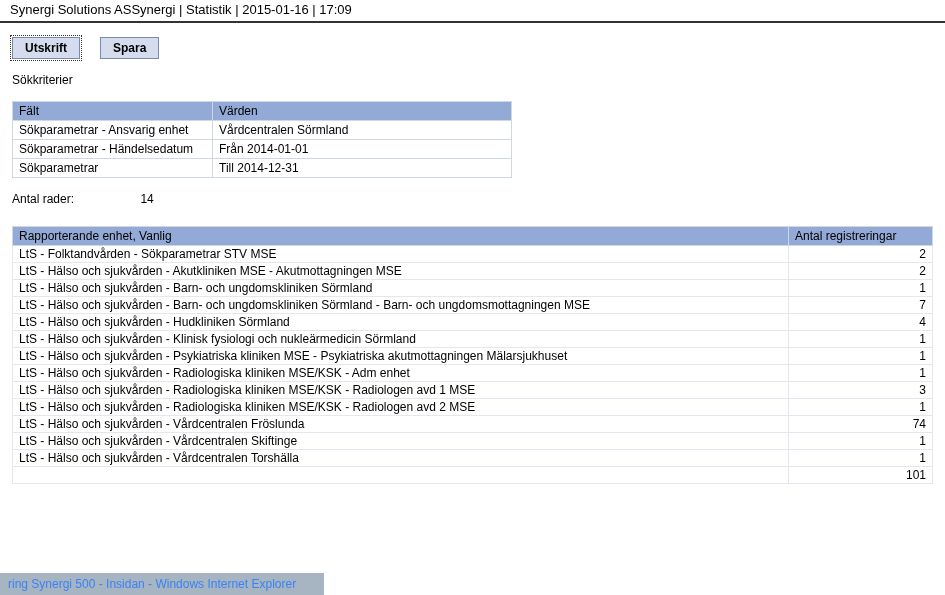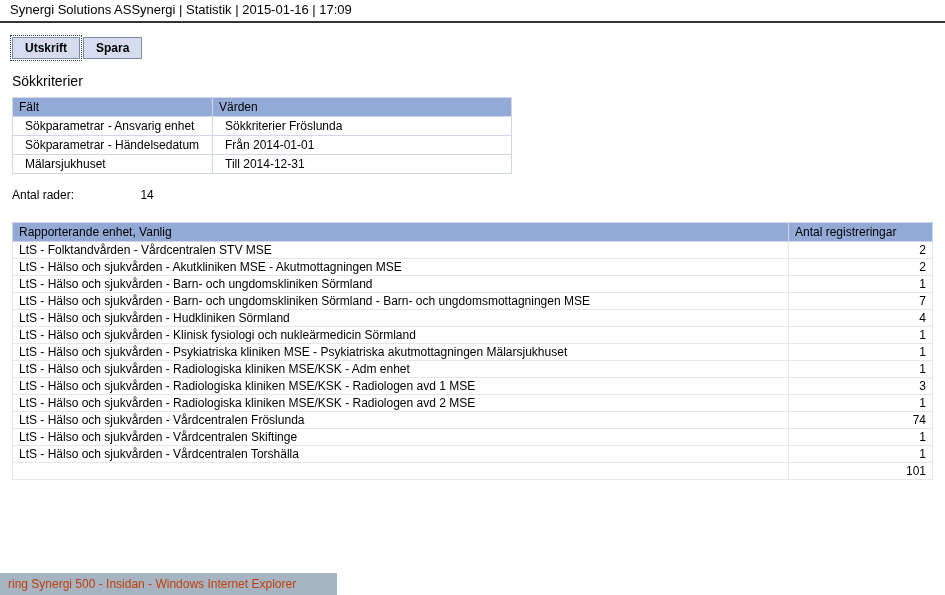--- a/index.html
+++ b/index.html
@@ -18,55 +18,55 @@
       padding: 2px 10px 4px 10px;
       display: flex;
       justify-content: flex-start;
       font-size: 13px;
     }
     .content {
       padding: 14px 12px 0 12px;
     }
     .toolbar {
       display: flex;
-      gap: 3px;
+      gap: 20px;
       margin-bottom: 14px;
     }
     .btn {
       border: 1px solid #7a8aaa;
       background: #d4dced;
       padding: 3px 12px;
       font-size: 12px;
       font-weight: bold;
       font-family: inherit;
       cursor: pointer;
     }
     .btn.first {
       outline: 1px dotted #333;
       outline-offset: 1px;
     }
     .section-label {
-      font-size: 14px;
-      margin-bottom: 8px;
+      font-size: 12px;
+      margin-bottom: 14px;
     }
     .crit-table {
       border-collapse: collapse;
       width: 500px;
       margin-bottom: 14px;
     }
     .crit-table th {
       background: #94aad6;
       text-align: left;
       font-weight: normal;
       padding: 2px 6px;
       border: 1px solid #cfd6e4;
     }
     .crit-table td {
       border: 1px solid #cfd6e4;
-      padding: 2px 12px;
+      padding: 2px 6px;
       vertical-align: top;
     }
     .crit-table .col-f { width: 200px; }
     .rowcount {
       margin-bottom: 20px;
     }
     .rowcount span.val { display:inline-block; margin-left:63px; }
     .data-table {
       border-collapse: collapse;
       width: 100%;
@@ -86,22 +86,22 @@
       font-size: 12px;
     }
     .data-table td.num { text-align: right; }
     .data-table tr.total td { border-top: 1px solid #cfd6e4; }
     .data-table tr.total td.num { font-weight: normal; }
     .taskbar-ghost {
       position: absolute;
       bottom: 0;
       left: 0;
       background: rgba(120,140,160,0.65);
-      color: #c2410c;
-      padding: 4px 41px 4px 8px;
+      color: #3b82f6;
+      padding: 4px 28px 4px 8px;
       font-size: 12px;
       font-family: "Segoe UI", sans-serif;
     }
   </style>
 </head>
 <body>
 
 <div class="header">
   <span>Synergi Solutions AS</span>
   <span>Synergi | Statistik | 2015-01-16 | 17:09</span>
@@ -117,48 +117,48 @@
   <table class="crit-table">
     <thead>
       <tr>
         <th class="col-f">Fält</th>
         <th>Värden</th>
       </tr>
     </thead>
     <tbody id="crit-body">
         <tr>
           <td class="col-f">Sökparametrar - Ansvarig enhet</td>
-          <td>Sökkriterier Fröslunda</td>
+          <td>Vårdcentralen Sörmland</td>
         </tr>
         <tr>
           <td class="col-f">Sökparametrar - Händelsedatum</td>
           <td>Från 2014-01-01</td>
         </tr>
         <tr>
-          <td class="col-f">Mälarsjukhuset</td>
+          <td class="col-f">Sökparametrar</td>
           <td>Till 2014-12-31</td>
         </tr>
       </tbody>
   </table>
 
   <div class="rowcount">
     <span>Antal rader:</span>
     <span class="val">14</span>
   </div>
 
   <table class="data-table">
     <thead>
       <tr>
         <th>Rapporterande enhet, Vanlig</th>
         <th class="num">Antal registreringar</th>
       </tr>
     </thead>
     <tbody id="results-body">
         <tr>
-          <td>LtS - Folktandvården - Vårdcentralen STV MSE</td>
+          <td>LtS - Folktandvården - Sökparametrar STV MSE</td>
           <td class="num">2</td>
         </tr>
         <tr>
           <td>LtS - Hälso och sjukvården - Akutkliniken MSE - Akutmottagningen MSE</td>
           <td class="num">2</td>
         </tr>
         <tr>
           <td>LtS - Hälso och sjukvården - Barn- och ungdomskliniken Sörmland</td>
           <td class="num">1</td>
         </tr>

